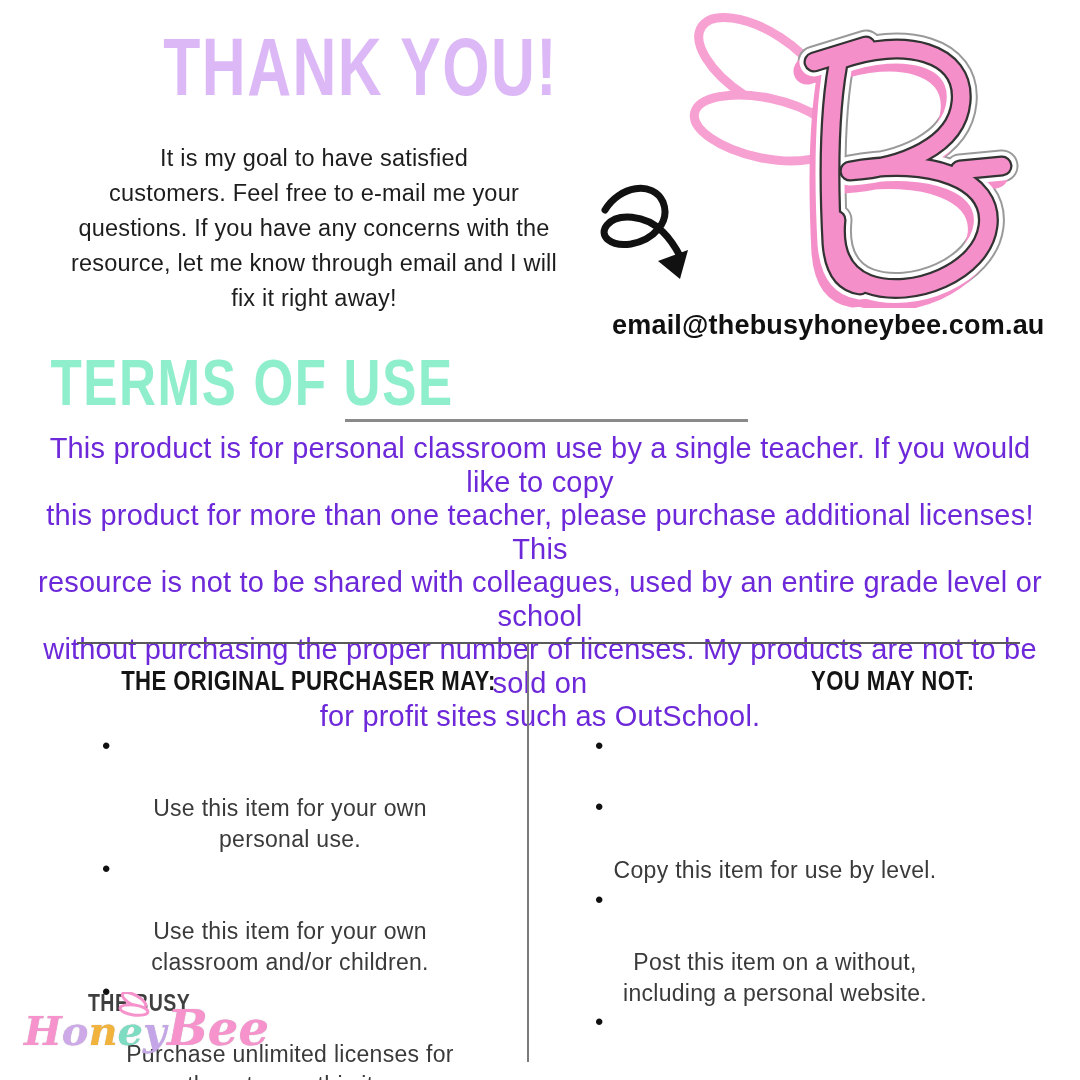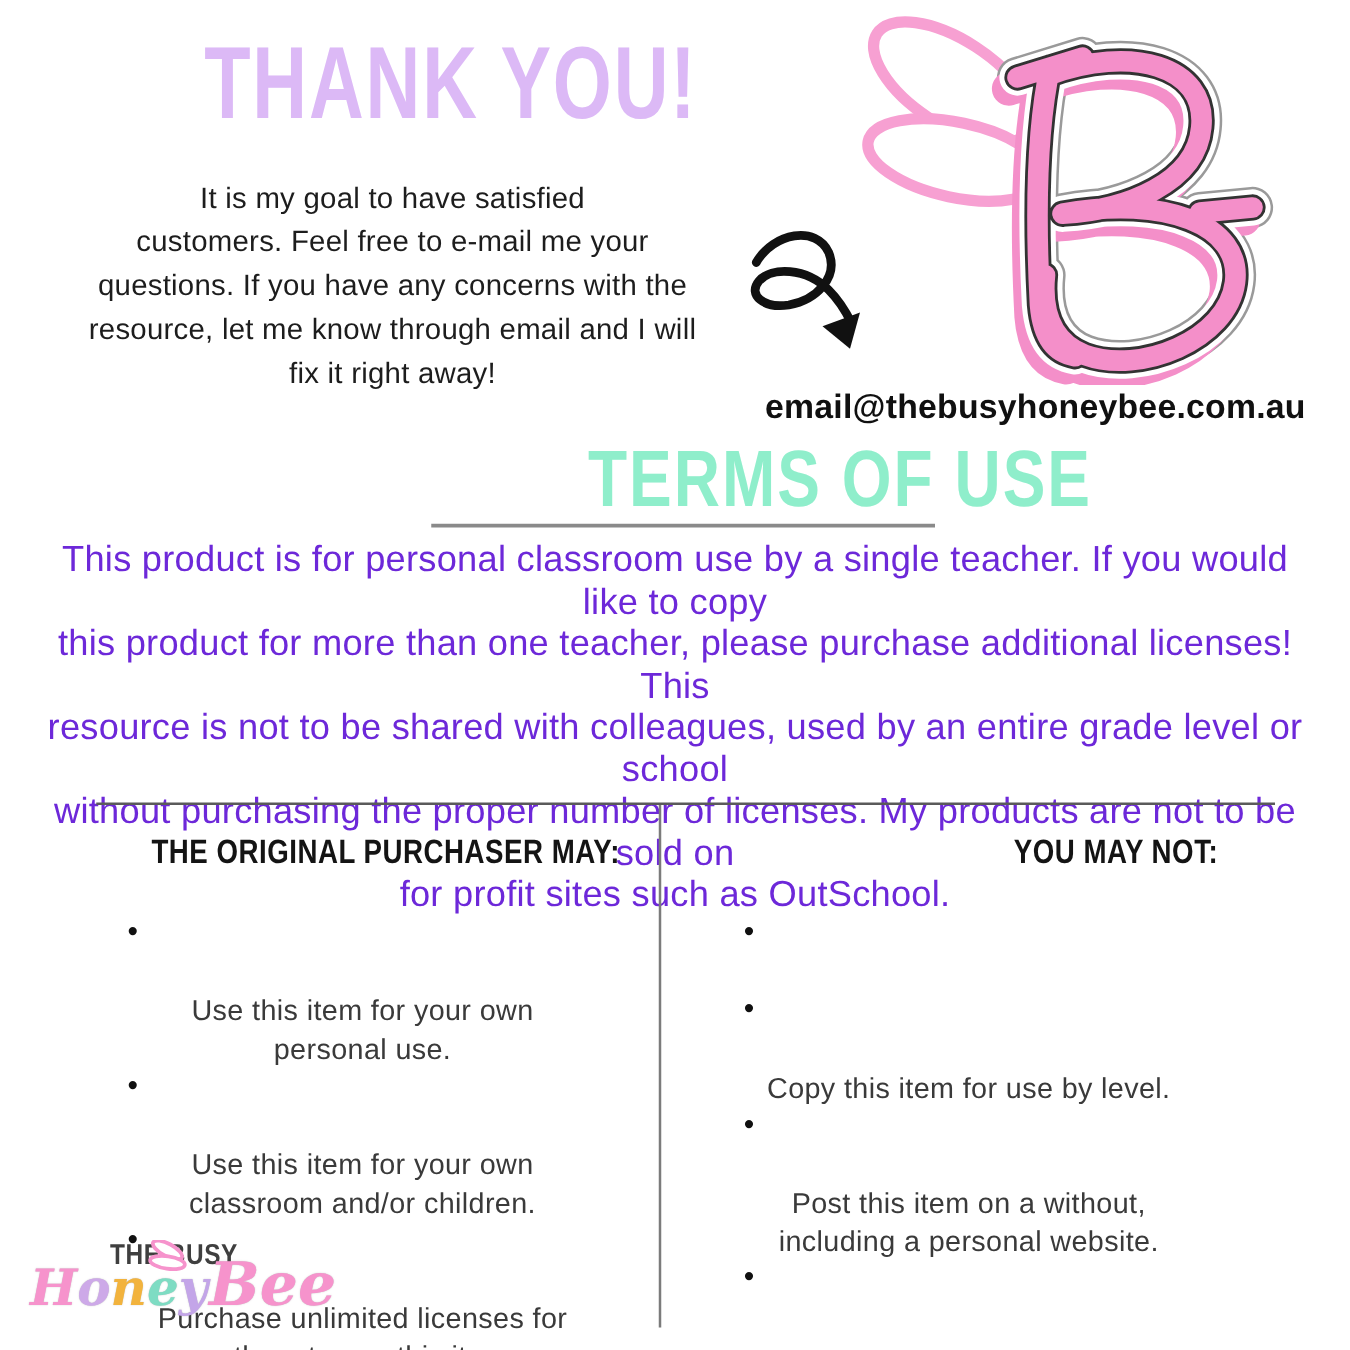--- a/index.html
+++ b/index.html
@@ -21,21 +21,21 @@
 
   
   .arrow-svg { position:absolute; left:593px; top:178px; }
   .blogo-svg { position:absolute; left:662px; top:8px; }
   .email {
     position:absolute; left:612px; top:310px; width:430px; text-align:center;
     font-weight:bold; font-size:27px; color:#101010; letter-spacing:0.2px; white-space:nowrap;
   }
 
   
-  .terms-title { position:absolute; left:0; top:346px; width:924px; text-align:right; }
+  .terms-title { position:absolute; left:0; top:346px; width:924px; text-align:left; }
   .terms-title .t {
     display:inline-block; font-weight:bold; font-size:64px; color:#8FEECB;
     transform:scaleX(0.8); transform-origin:center; letter-spacing:2px; white-space:nowrap;
   }
   .terms-underline { position:absolute; left:345px; top:419px; width:403px; height:3px; background:#8a8a8a; }
   .terms-body {
     position:absolute; left:30px; top:432px; width:1020px; text-align:center;
     font-size:29px; line-height:33.5px; color:#6d28d9; white-space:pre-line; letter-spacing:0.2px;
   }
 

